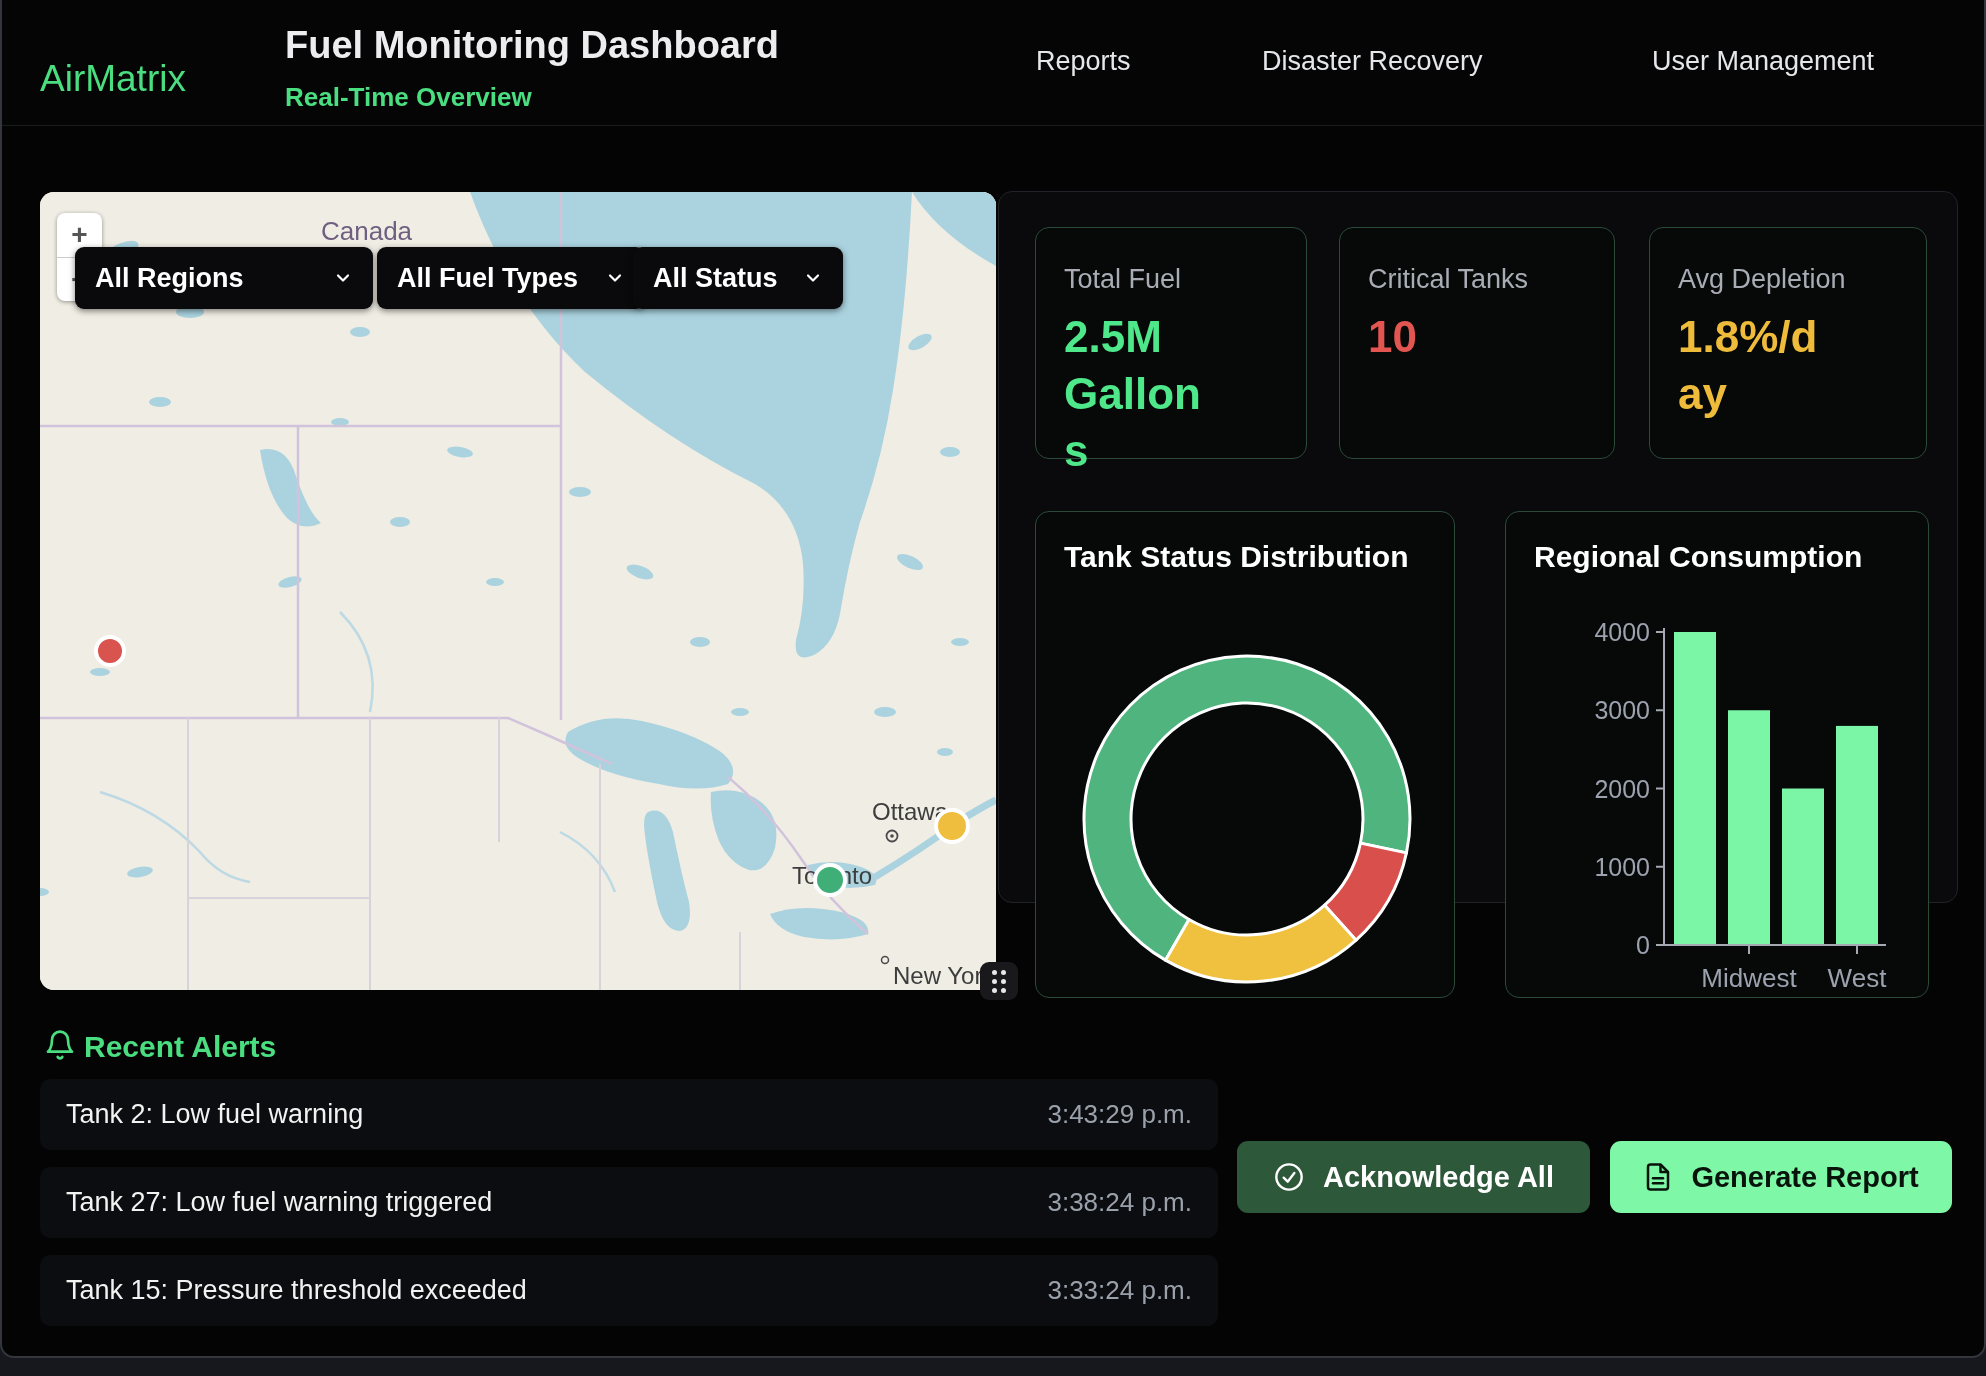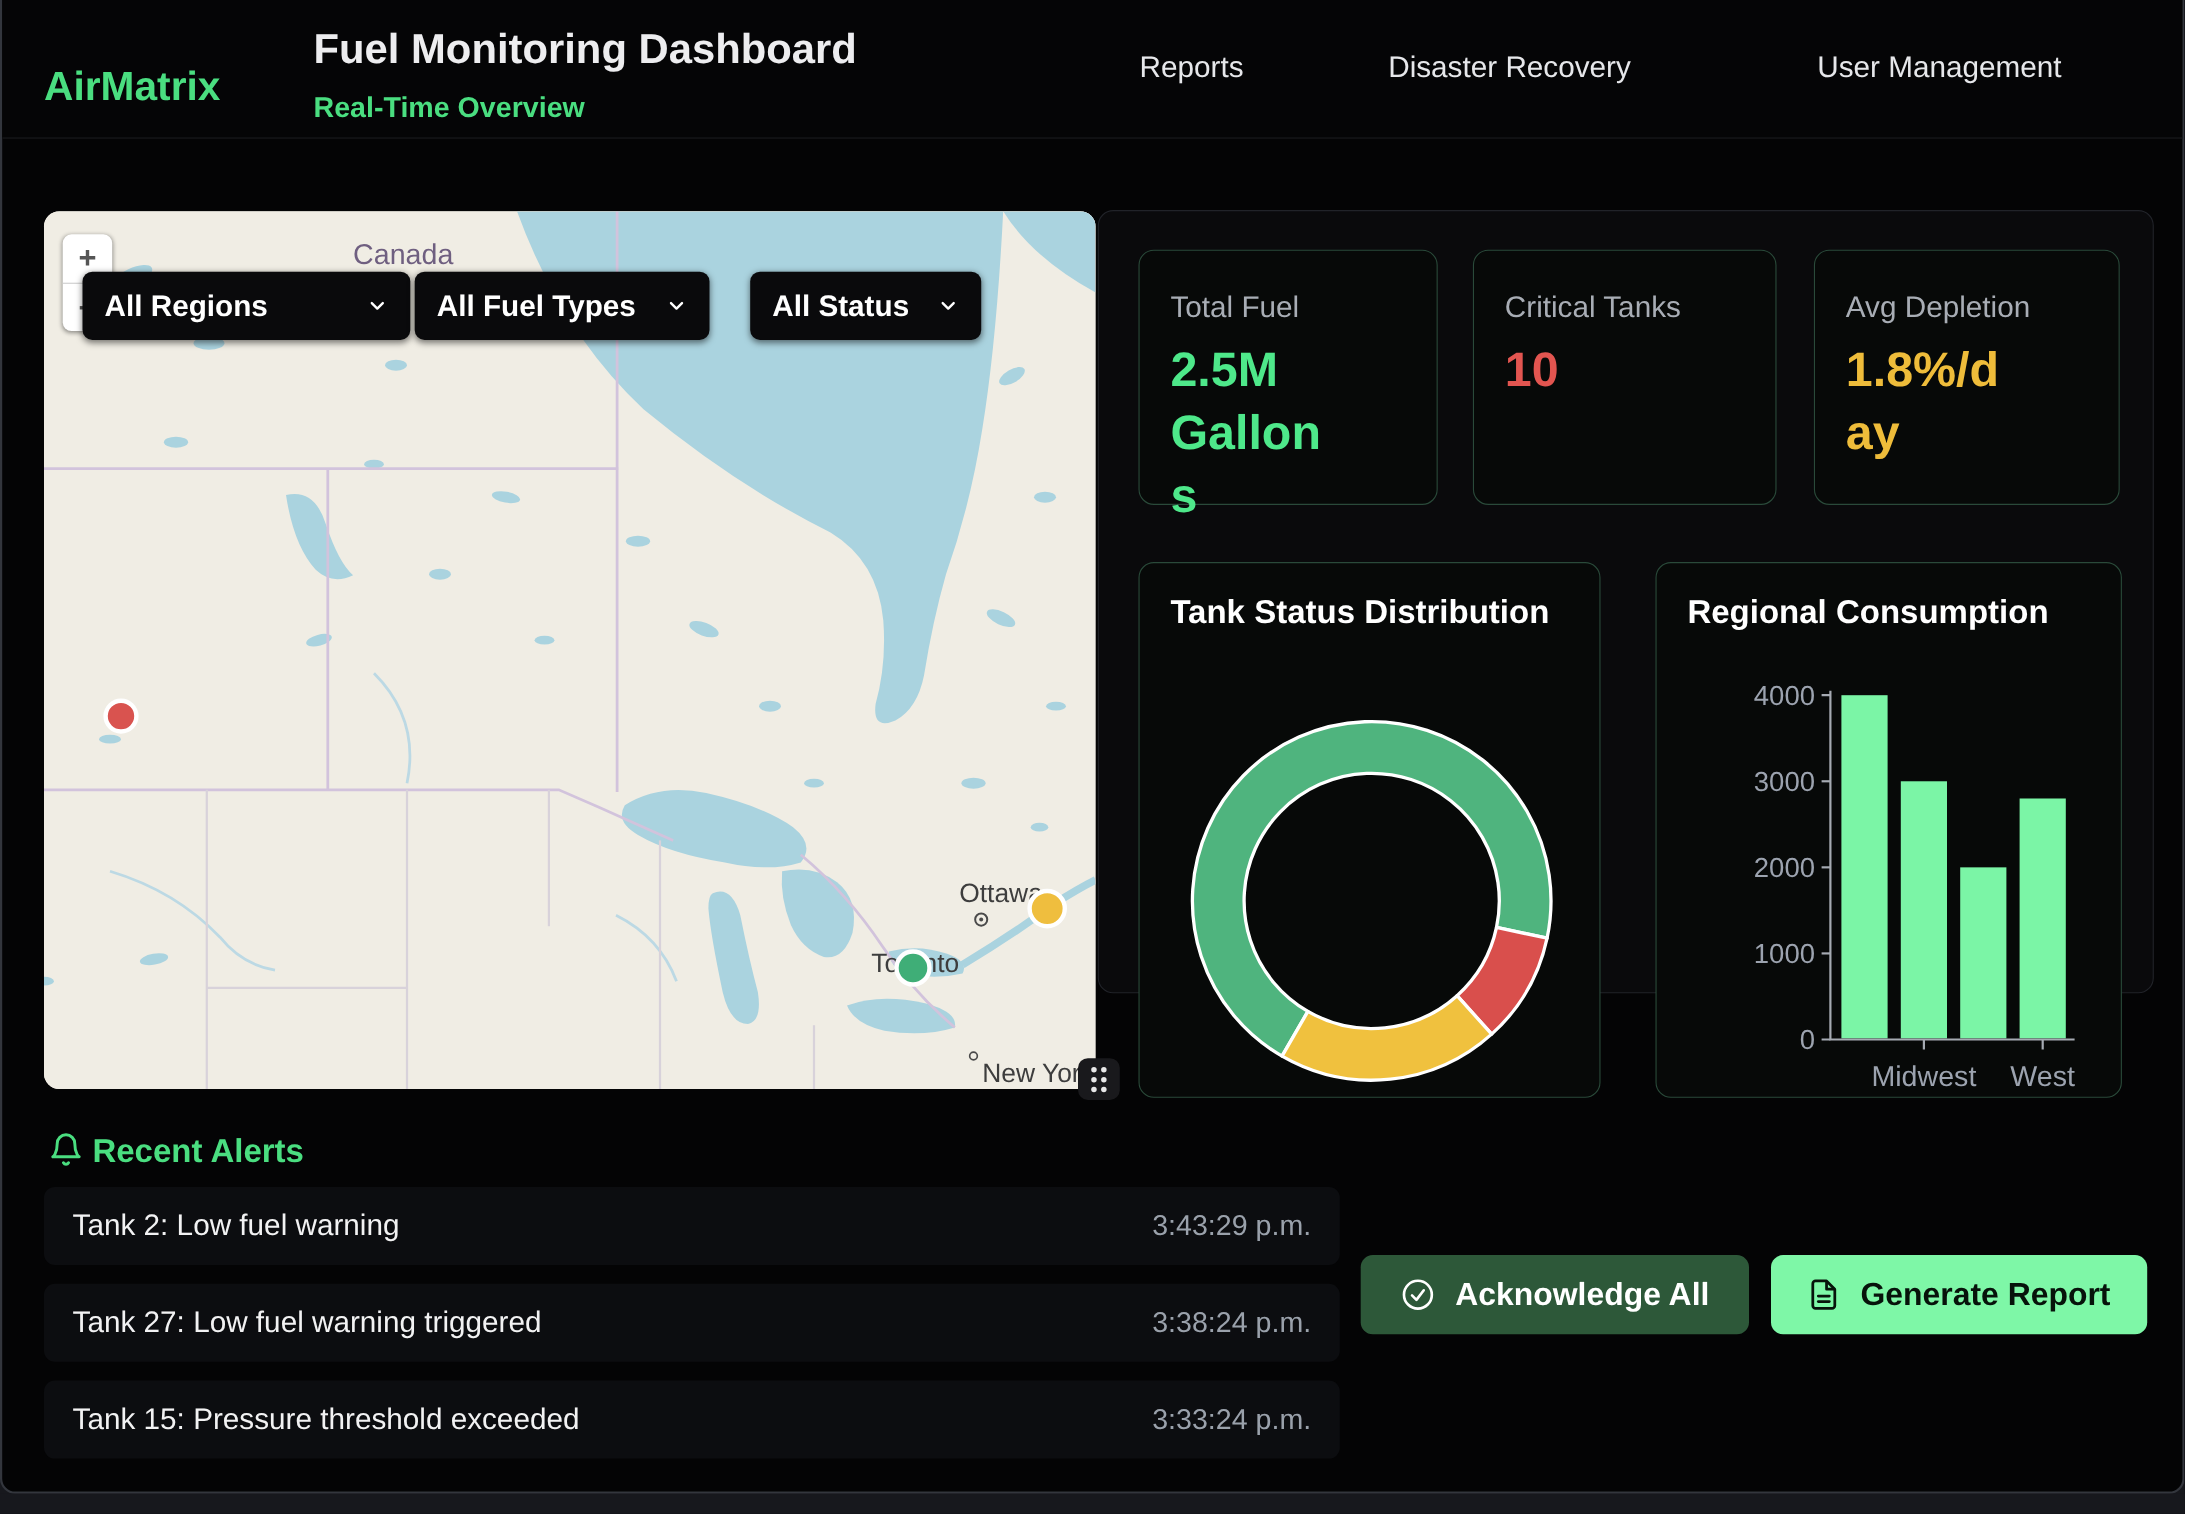--- a/index.html
+++ b/index.html
@@ -4,21 +4,21 @@
 <style>
   * { margin:0; padding:0; box-sizing:border-box; }
   html,body { width:1986px; height:1376px; background:#17181d; overflow:hidden;
               font-family:"Liberation Sans","DejaVu Sans",sans-serif; }
   .window { position:absolute; left:0; top:0; width:1986px; height:1358px;
             background:#040405; border:2px solid #33363d; border-top:none;
             border-radius:0 0 14px 14px; overflow:hidden; }
   
   .header { position:absolute; left:0; top:0; width:100%; height:126px;
             background:#050506; border-bottom:1px solid #1b1c1f; }
-  .logo { position:absolute; left:38px; top:58px; font-size:37px; font-weight:bold; color:#4ade80; }
+  .logo { position:absolute; left:38px; top:58px; font-size:37px; font-weight:normal; color:#4ade80; }
   .title { position:absolute; left:283px; top:24px; font-size:38px; font-weight:bold; color:#ededef;text-align:right; }
   .subtitle { position:absolute; left:283px; top:82px; font-size:26px; font-weight:600; color:#4ade80; }
   .nav-item { position:absolute; top:46px; font-size:27px; color:#e6e7ea; cursor:pointer; }
   
   .map { position:absolute; left:38px; top:192px; width:956px; height:798px;
          border-radius:14px; background:#f0ede4; overflow:hidden; }
   .map svg text { font-family:"Liberation Sans","DejaVu Sans",sans-serif; }
   .zoomctl { position:absolute; left:17px; top:21px; width:45px; height:88px; background:#fff;
              border-radius:8px; box-shadow:0 1px 4px rgba(0,0,0,.4); z-index:1; }
   .zoomctl .zbtn { width:45px; height:44px; display:flex; align-items:center; justify-content:center;
@@ -167,21 +167,21 @@
       <svg class="chev" viewBox="0 0 24 24">
           <polyline points="6,9 12,15 18,9" fill="none" stroke="#fff" stroke-width="2.6" stroke-linecap="round" stroke-linejoin="round"></polyline>
         </svg>
     </div>
     <div class="filter" style="left:337px; width:268px;">
       <span>All Fuel Types</span>
       <svg class="chev" viewBox="0 0 24 24">
           <polyline points="6,9 12,15 18,9" fill="none" stroke="#fff" stroke-width="2.6" stroke-linecap="round" stroke-linejoin="round"></polyline>
         </svg>
     </div>
-    <div class="filter" style="left:642px; width:210px;">
+    <div class="filter" style="left:593px; width:210px;">
       <span>All Status</span>
       <svg class="chev" viewBox="0 0 24 24">
           <polyline points="6,9 12,15 18,9" fill="none" stroke="#fff" stroke-width="2.6" stroke-linecap="round" stroke-linejoin="round"></polyline>
         </svg>
     </div>
   </div>
 
   <div class="drag-handle">
     <i></i>
       <i></i>

